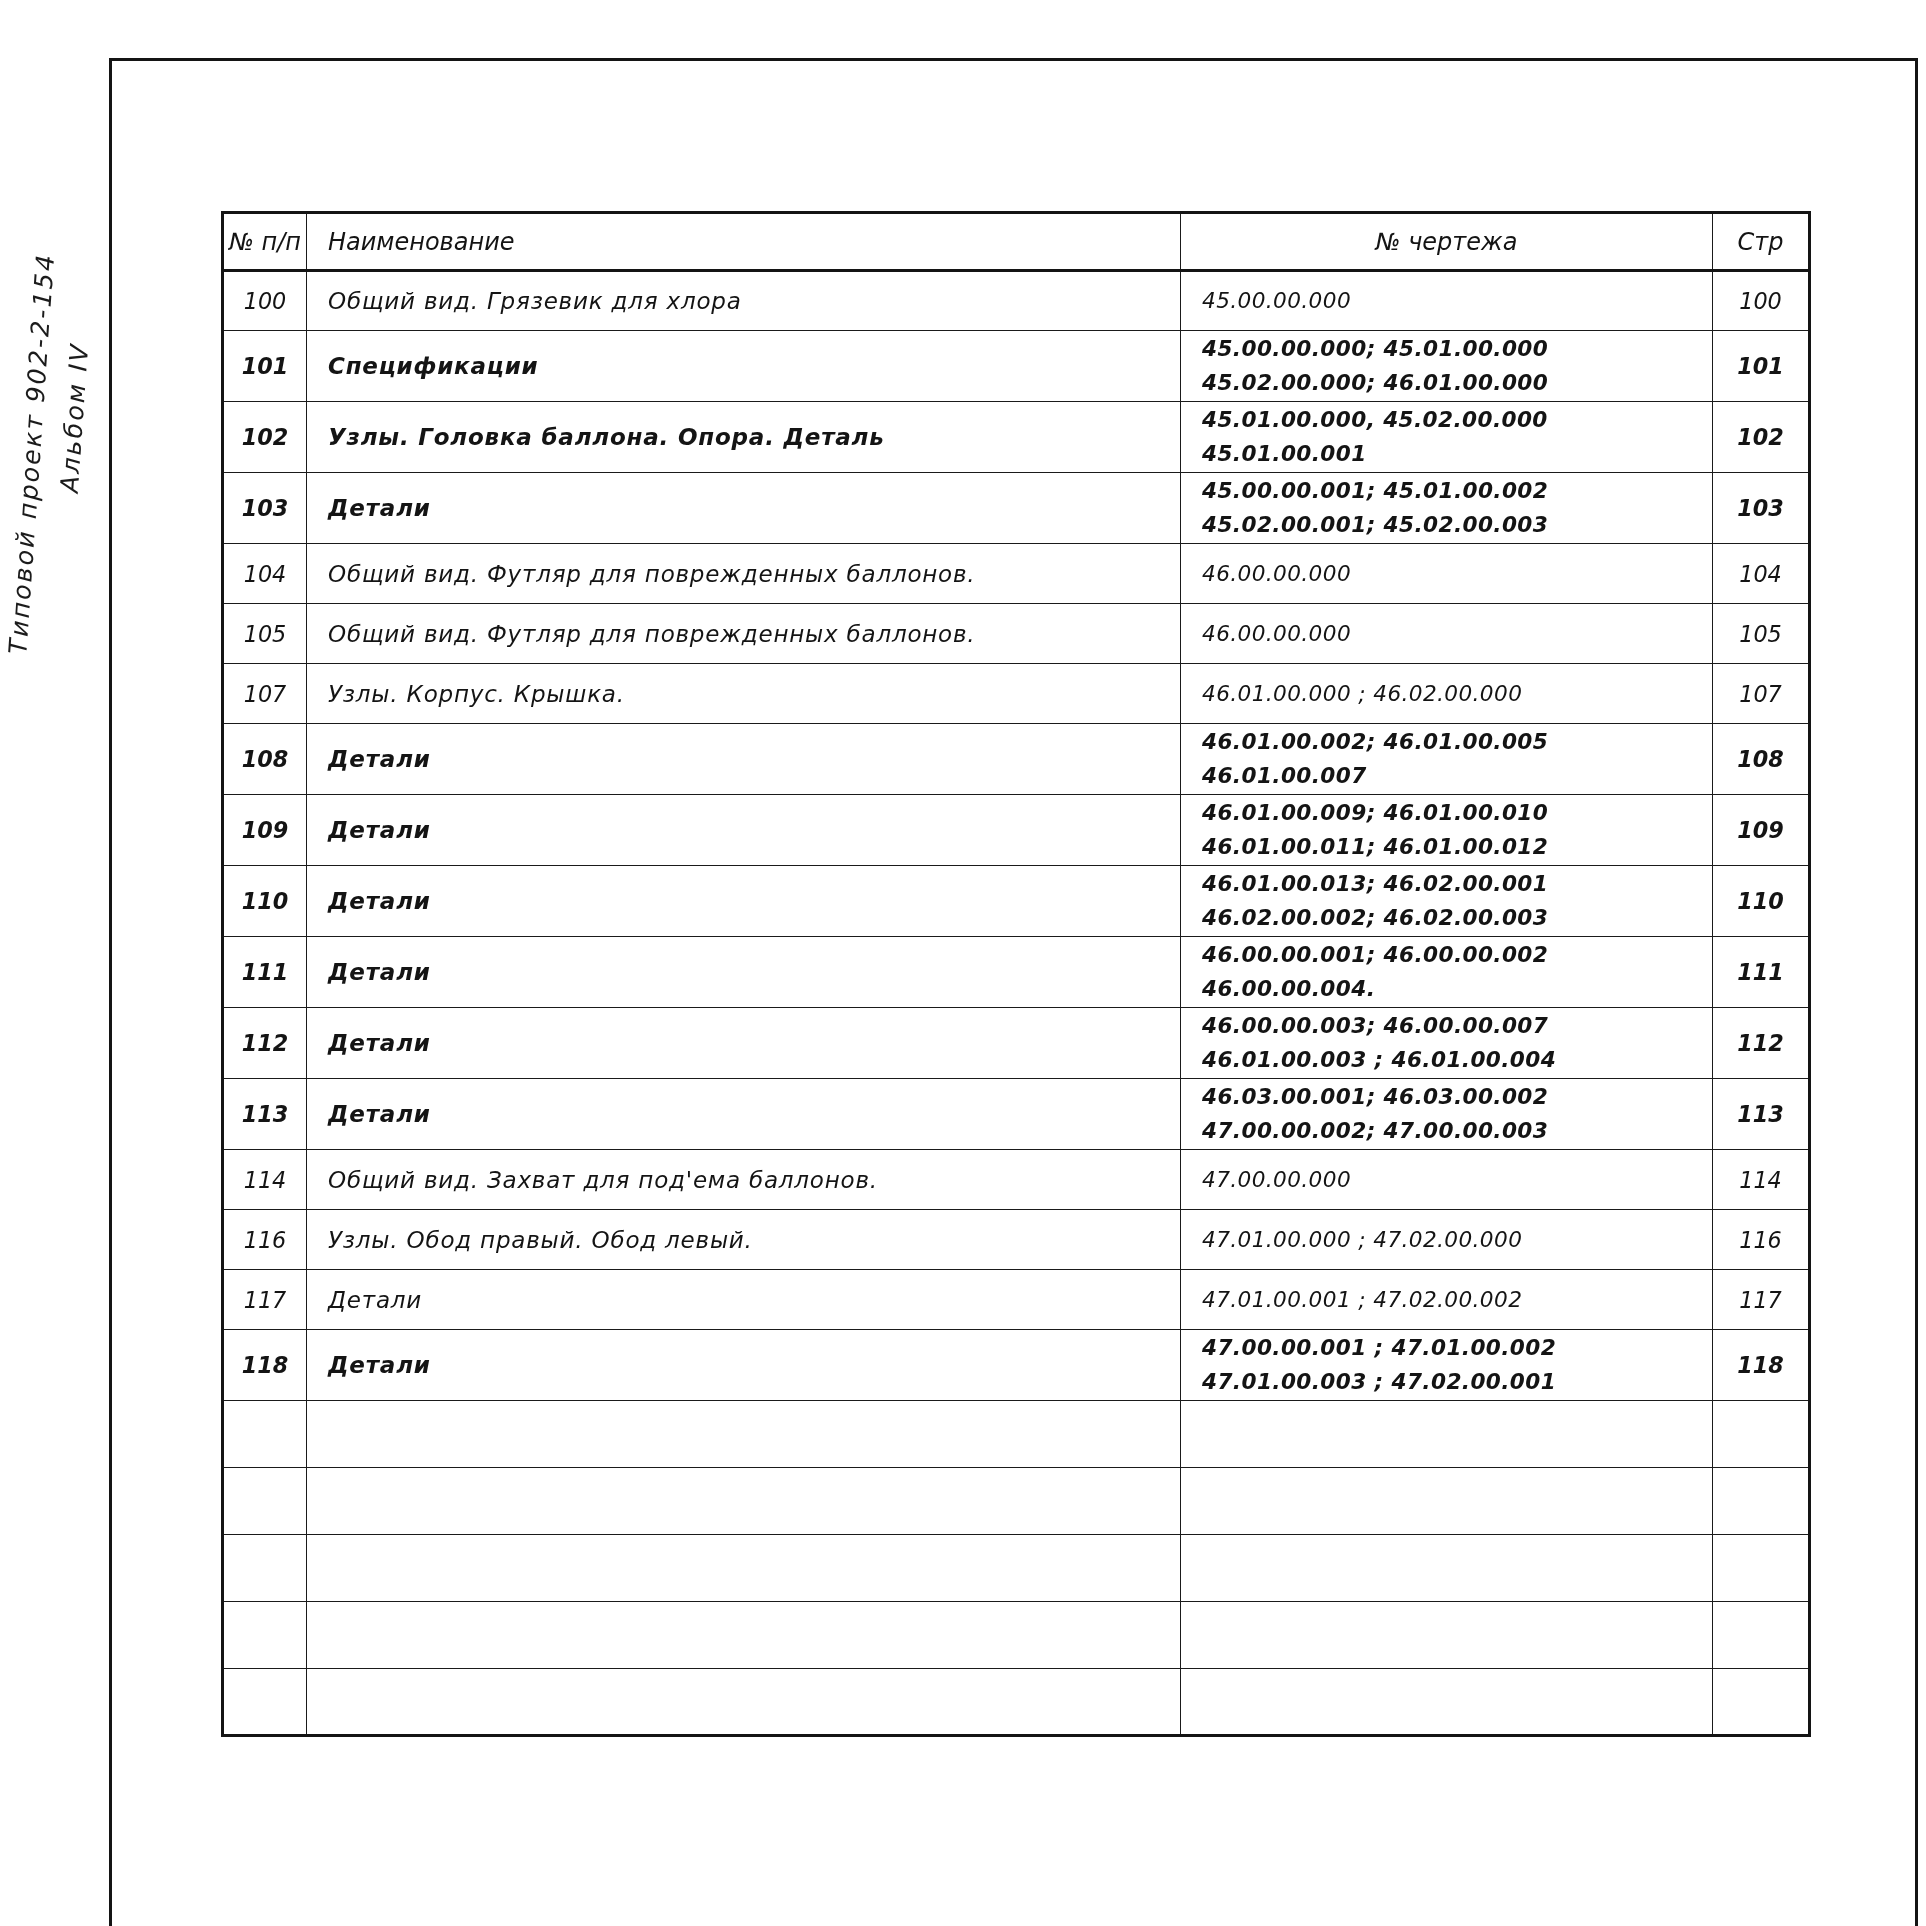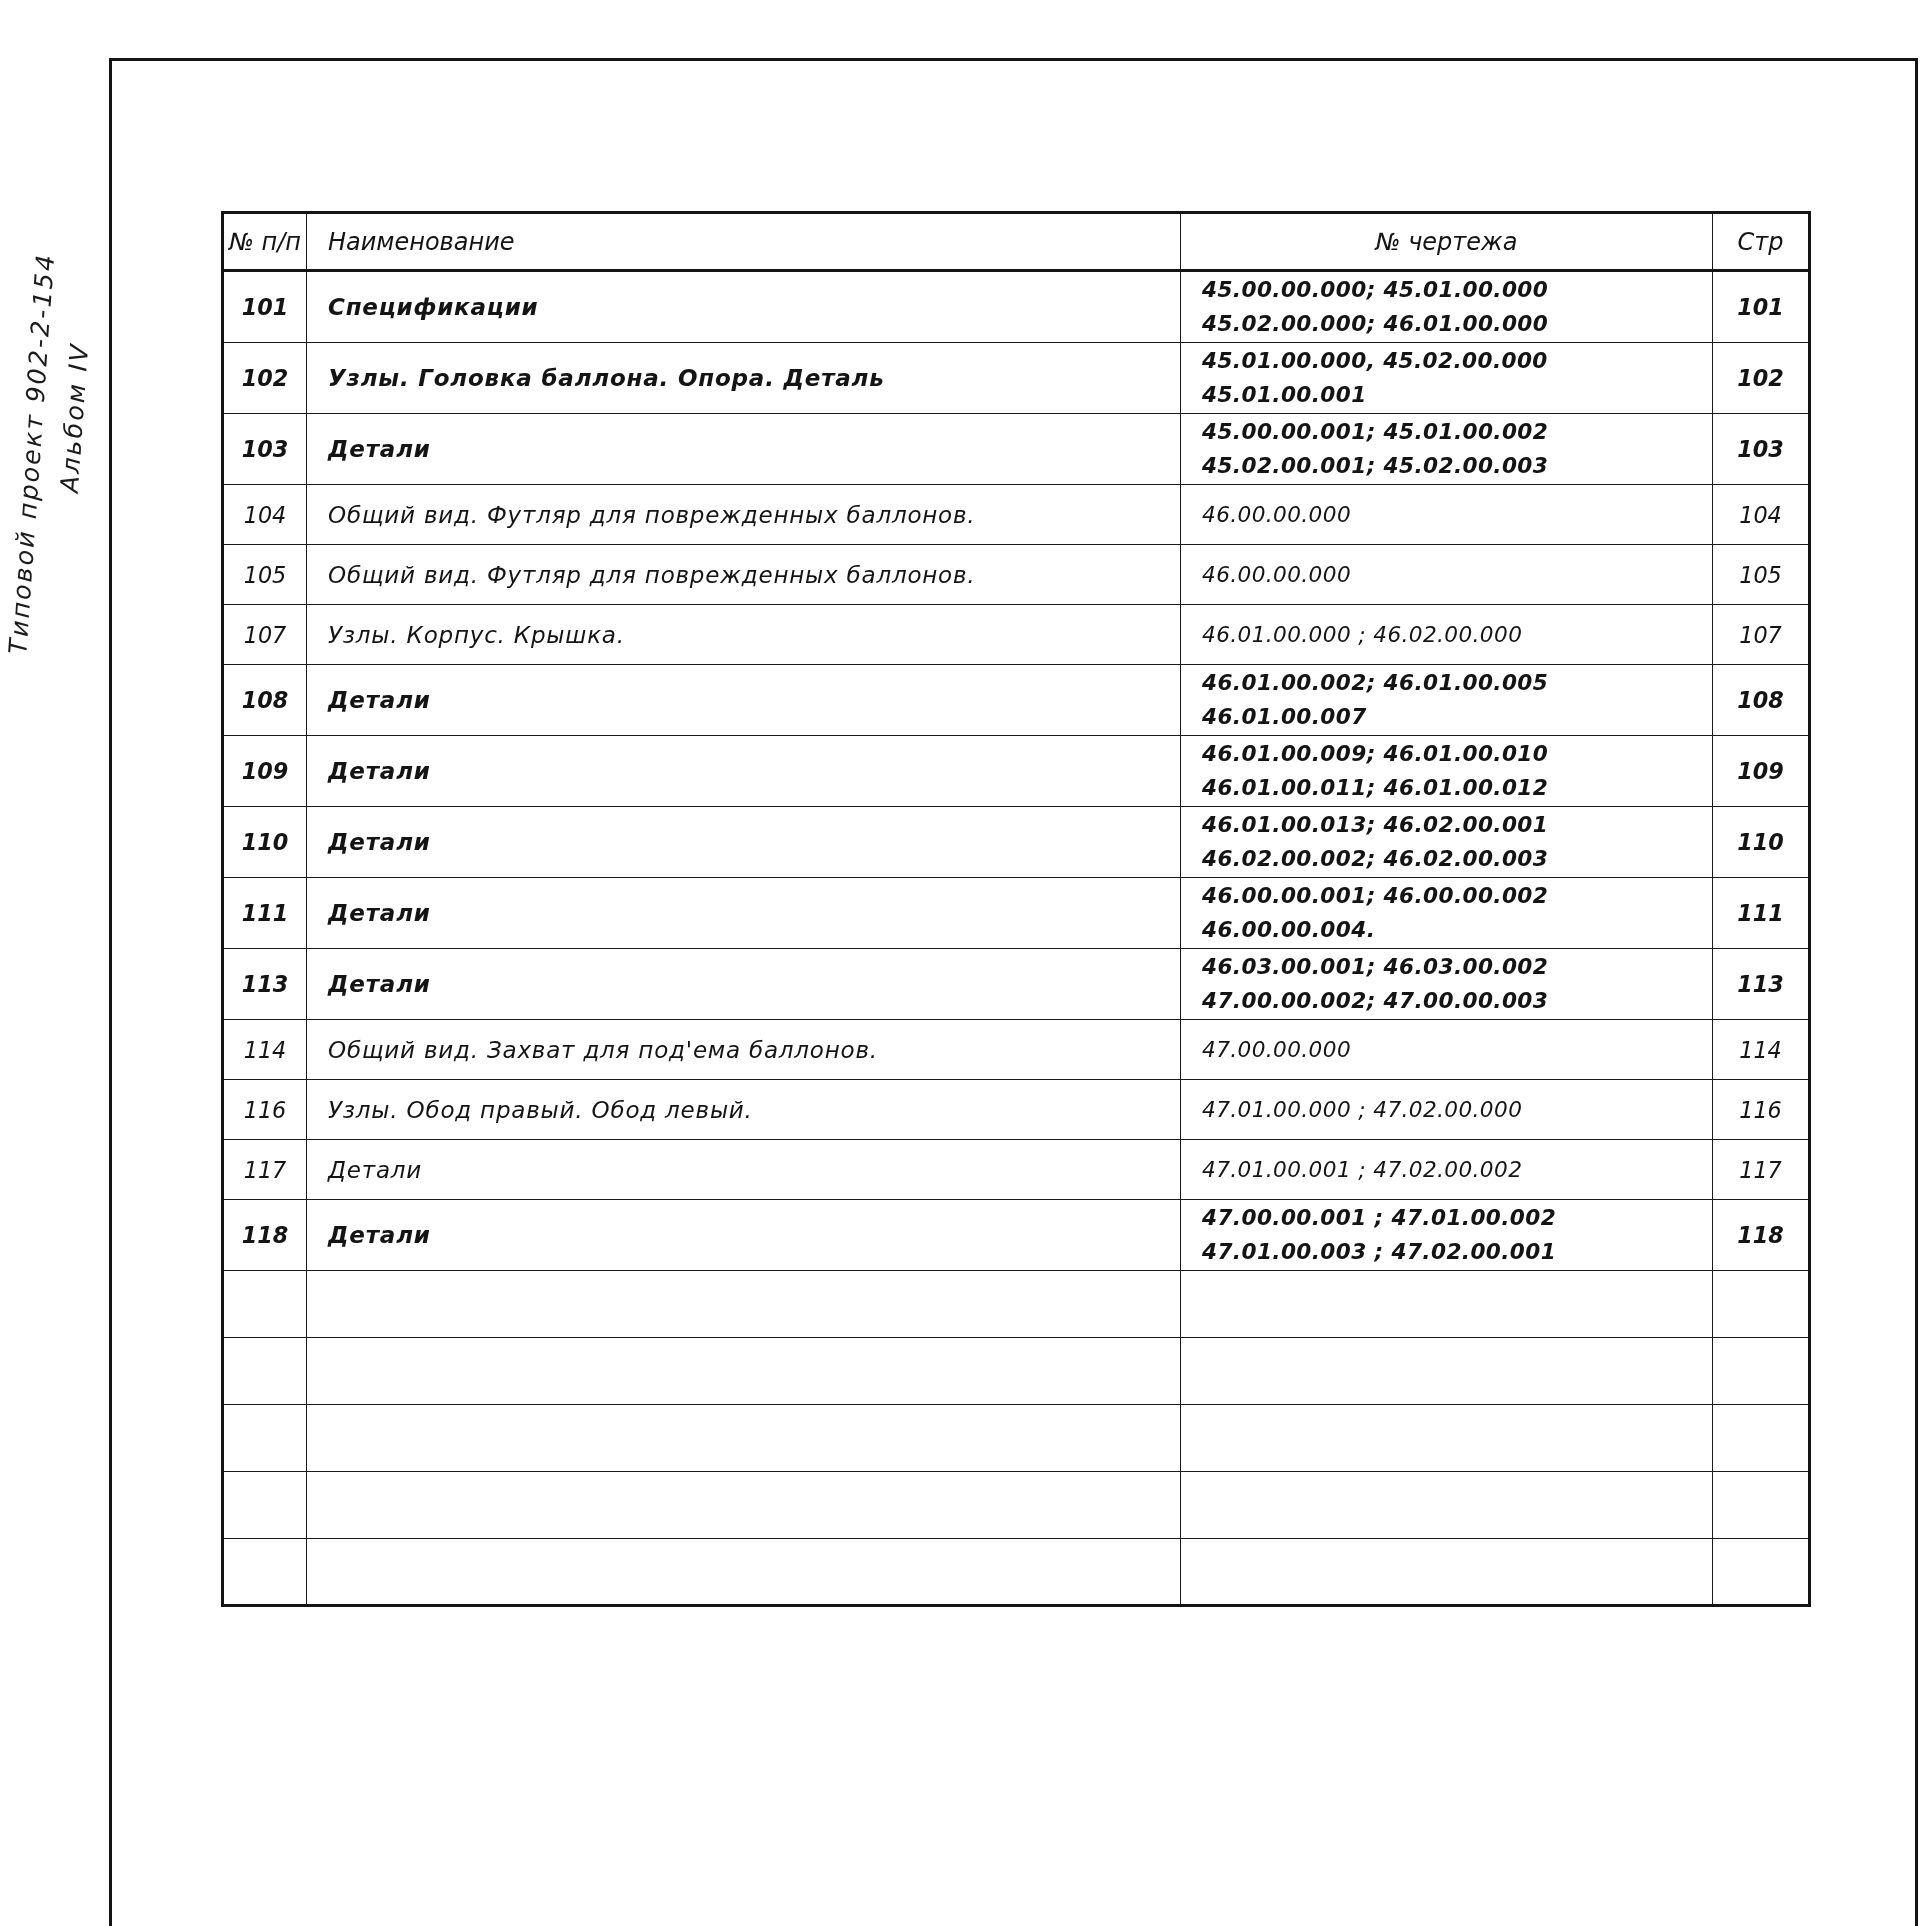--- a/index.html
+++ b/index.html
@@ -48,20 +48,28 @@
     </colgroup>
     <thead>
       <tr>
         <th class="h-num">№ п/п</th>
         <th class="h-name">Наименование</th>
         <th class="h-drw">№  чертежа</th>
         <th class="h-page">Стр</th>
       </tr>
     </thead>
     <tbody id="toc-body">
+        <tr class="r-single">
+          <td class="c-num">100</td>
+          <td class="c-name">Общий вид. Грязевик для хлора</td>
+          <td class="c-drw">
+            <div class="ln">45.00.00.000</div>
+          </td>
+          <td class="c-page">100</td>
+        </tr>
         <tr class="r-double">
           <td class="c-num">101</td>
           <td class="c-name">Спецификации</td>
           <td class="c-drw">
             <div class="ln">45.00.00.000;   45.01.00.000</div>
             <div class="ln">45.02.00.000;   46.01.00.000</div>
           </td>
           <td class="c-page">101</td>
         </tr>
         <tr class="r-double">
@@ -136,20 +144,29 @@
         <tr class="r-double">
           <td class="c-num">111</td>
           <td class="c-name">Детали</td>
           <td class="c-drw">
             <div class="ln">46.00.00.001;   46.00.00.002</div>
             <div class="ln">46.00.00.004.</div>
           </td>
           <td class="c-page">111</td>
         </tr>
         <tr class="r-double">
+          <td class="c-num">112</td>
+          <td class="c-name">Детали</td>
+          <td class="c-drw">
+            <div class="ln">46.00.00.003;   46.00.00.007</div>
+            <div class="ln">46.01.00.003 ;  46.01.00.004</div>
+          </td>
+          <td class="c-page">112</td>
+        </tr>
+        <tr class="r-double">
           <td class="c-num">113</td>
           <td class="c-name">Детали</td>
           <td class="c-drw">
             <div class="ln">46.03.00.001;   46.03.00.002</div>
             <div class="ln">47.00.00.002;   47.00.00.003</div>
           </td>
           <td class="c-page">113</td>
         </tr>
         <tr class="r-single">
           <td class="c-num">114</td>

